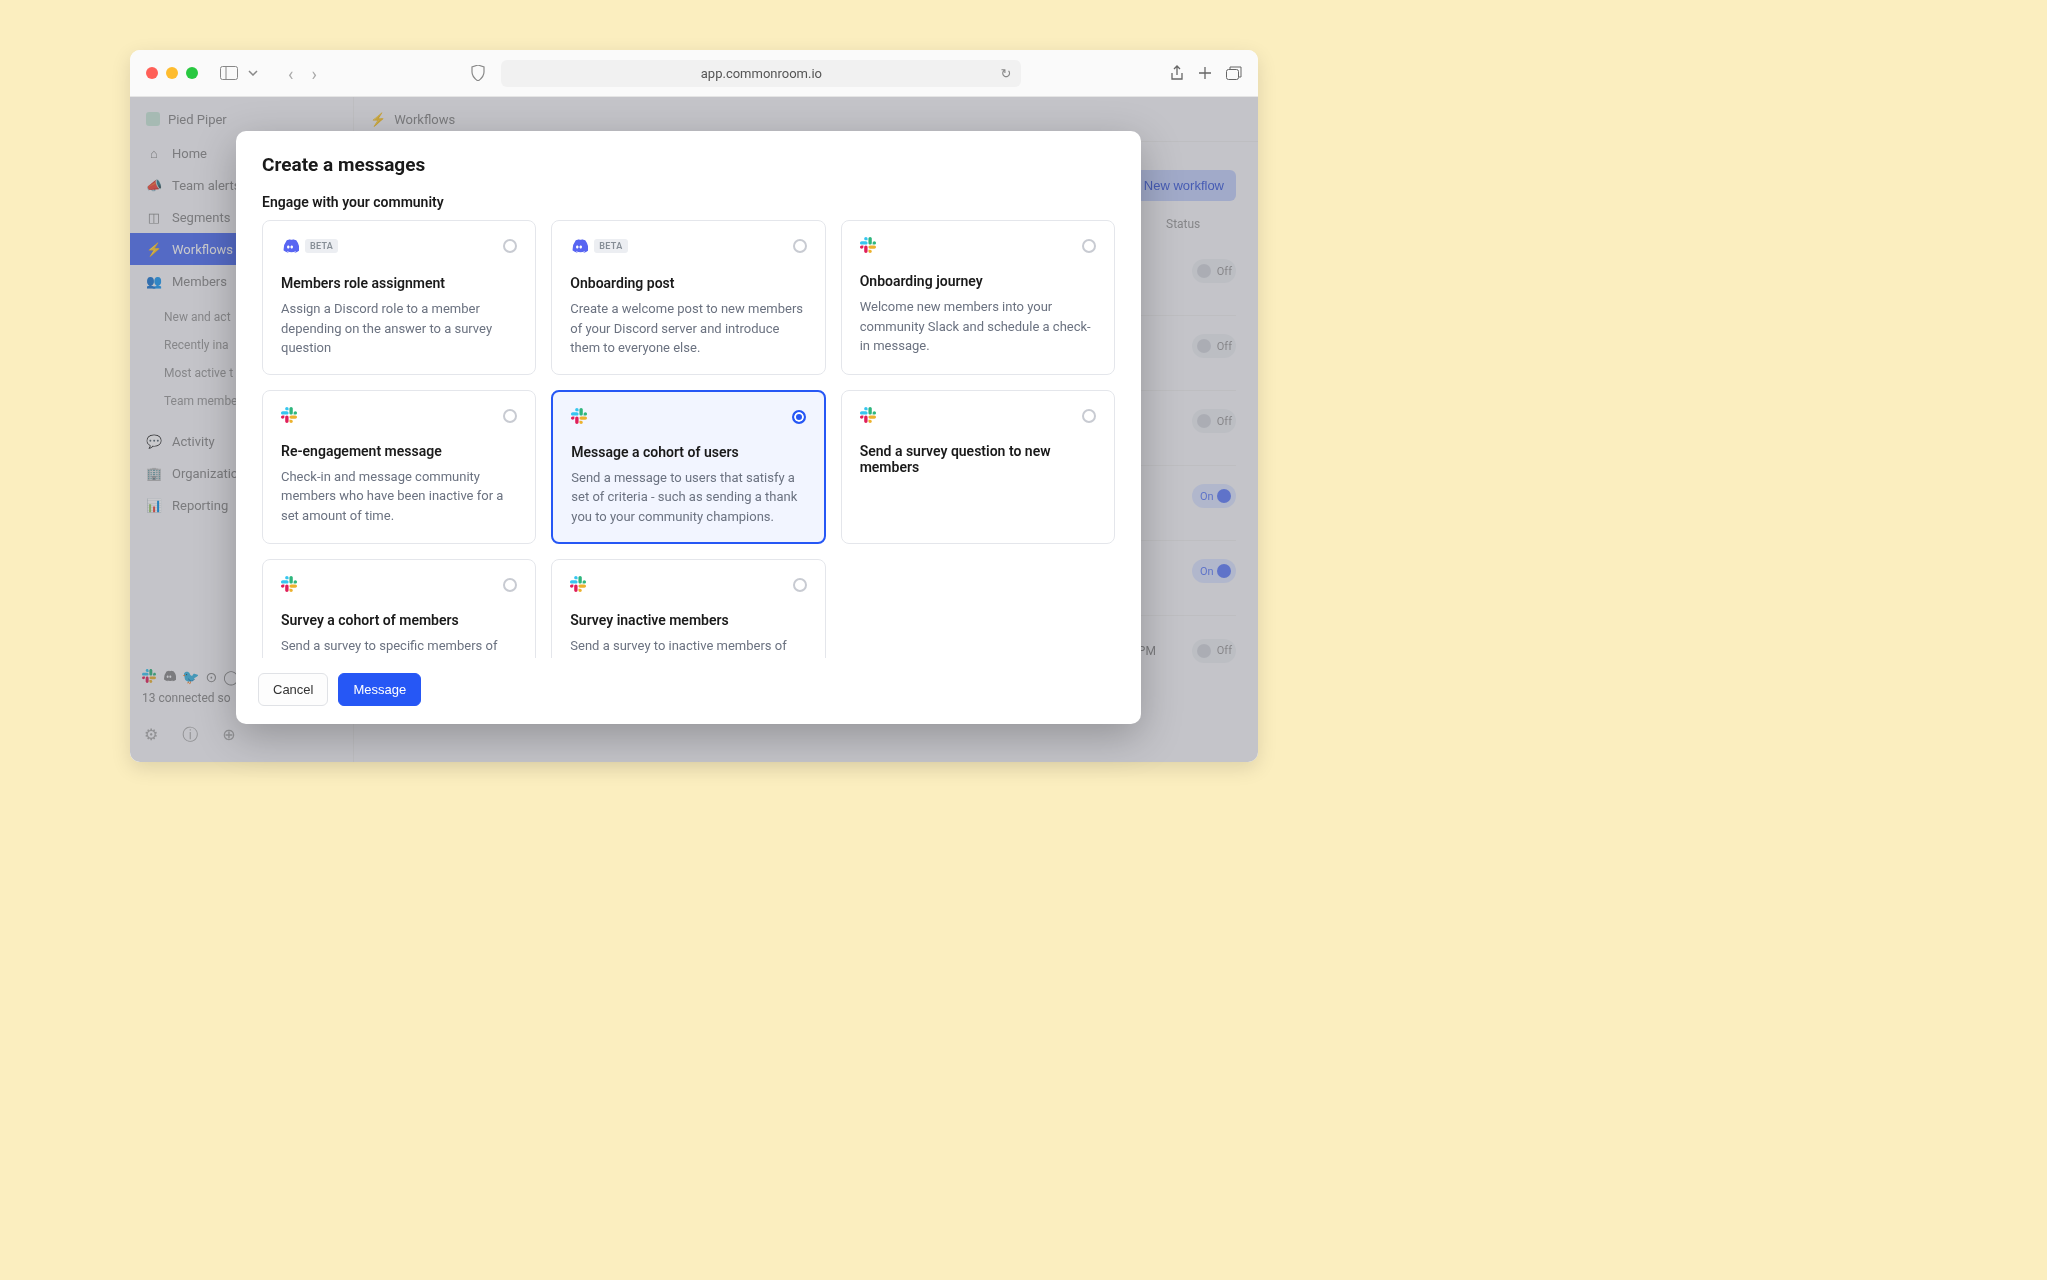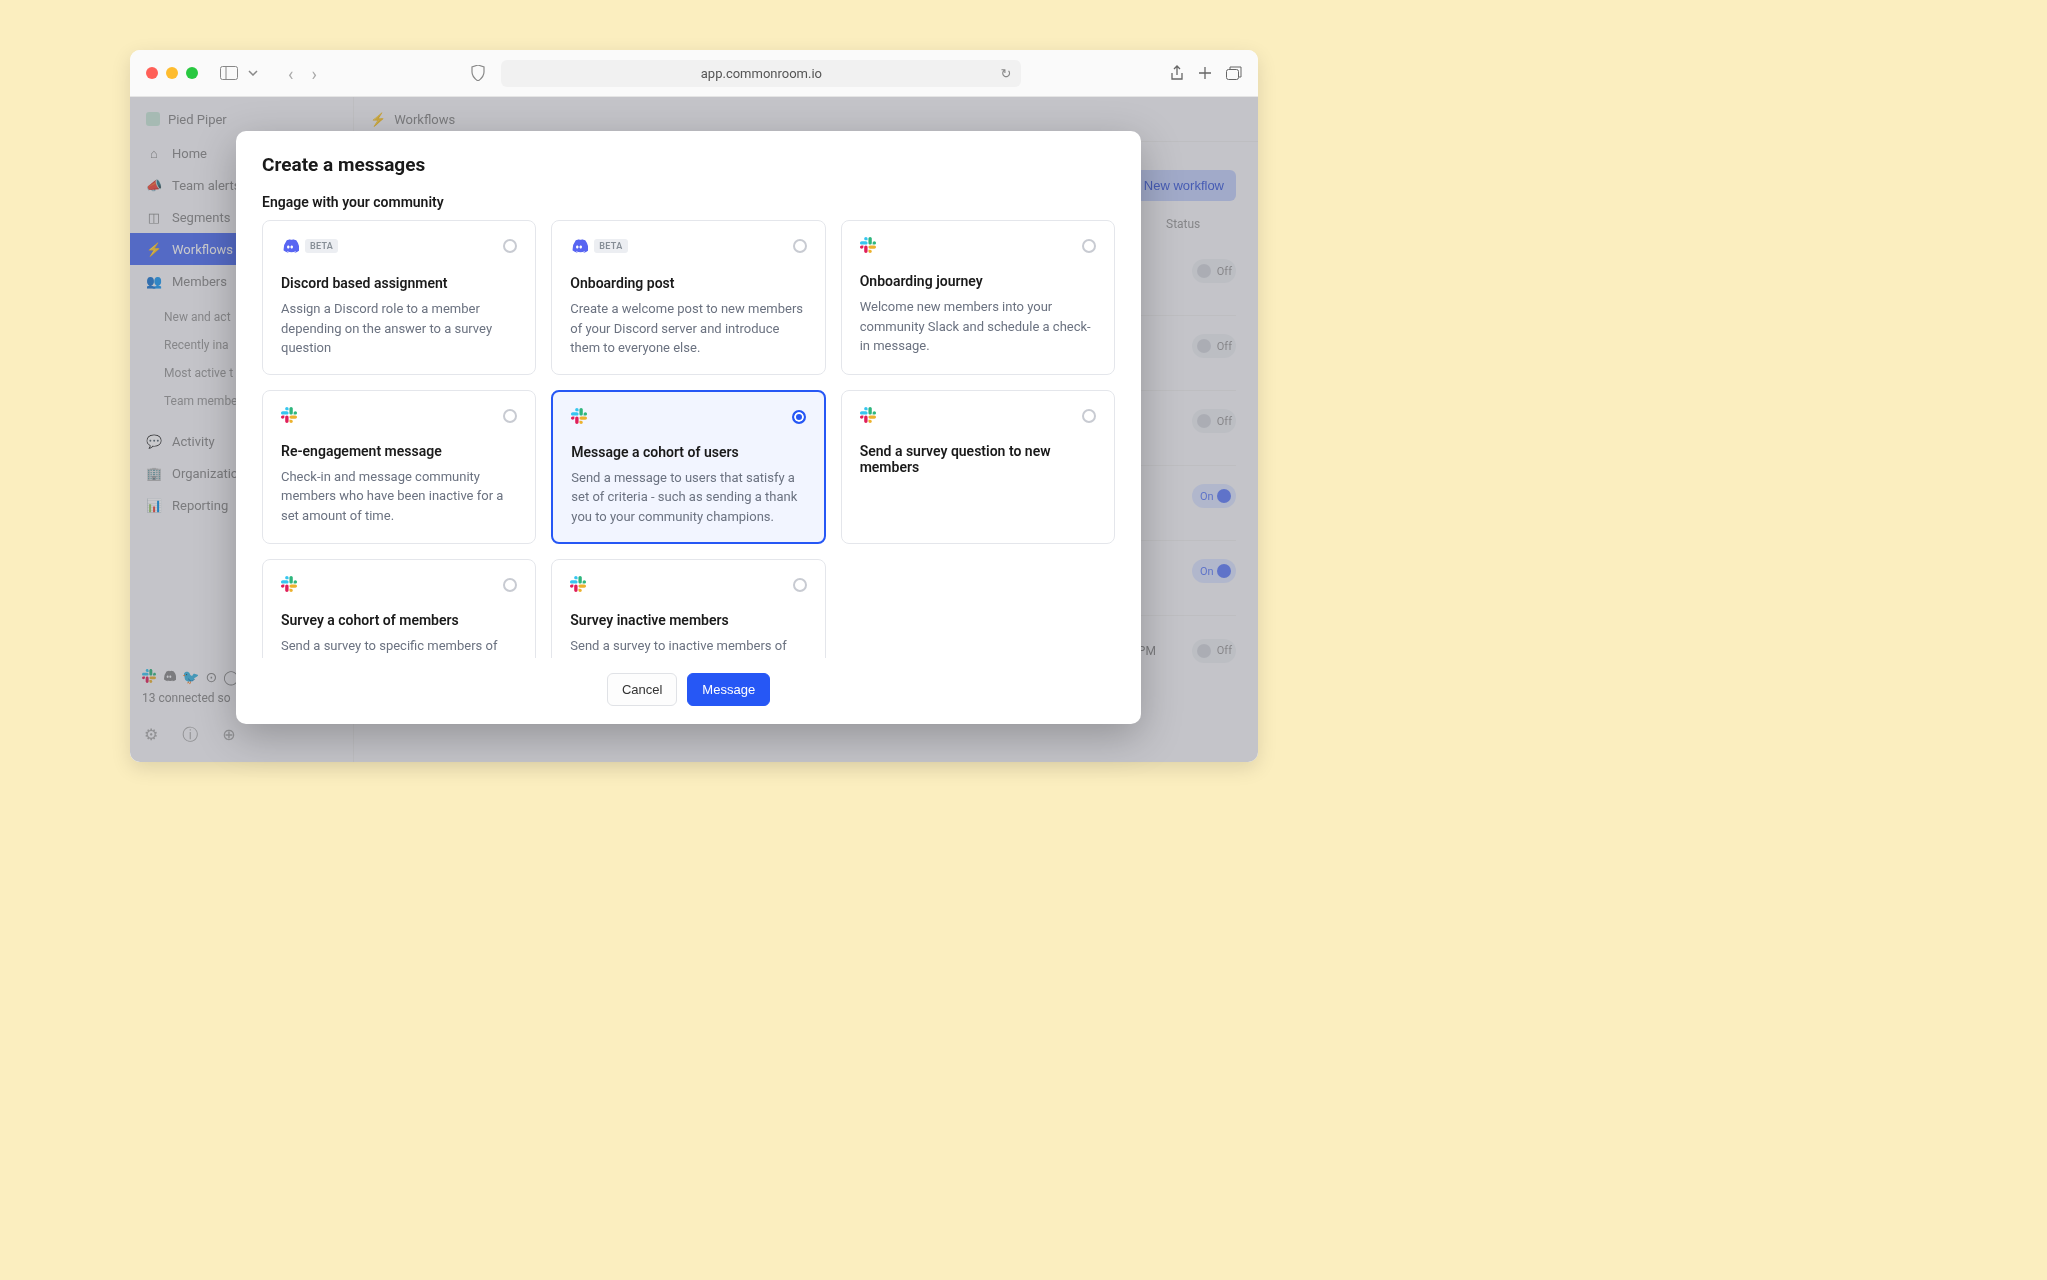--- a/index.html
+++ b/index.html
@@ -76,21 +76,21 @@
 .card.selected { border: 2px solid #2657f5; background: #f2f5ff; }
 .card-top { display: flex; align-items: center; gap: 6px; margin-bottom: 20px; }
 .card-radio { position: absolute; top: 18px; right: 18px; width: 14px; height: 14px; border: 2px solid #c8cbd2; border-radius: 50%; }
 .card.selected .card-radio { border-color: #2657f5; background: #2657f5; box-shadow: inset 0 0 0 2px #fff; }
 .card-title { font-size: 14px; font-weight: 600; color: #1a1a1a; margin-bottom: 8px; }
 .card-desc { font-size: 13px; color: #6b7280; line-height: 1.5; }
 .beta-badge { background: #eceef2; color: #868e96; font-size: 9px; font-weight: 600; padding: 2px 5px; border-radius: 3px; letter-spacing: 0.3px; }
 .discord-icon { color: #5865f2; }
 .slack-icon { width: 16px; height: 16px; }
 
-.modal-foot { border-top: 1px solid transparent; padding: 14px 22px 18px; display: flex; justify-content: center; gap: 10px; }
+.modal-foot { border-top: 1px solid transparent; padding: 14px 22px 18px; display: flex; justify-content: flex-start; gap: 10px; }
 .btn { border-radius: 6px; padding: 8px 14px; font-size: 13px; cursor: pointer; }
 .btn-cancel { background: #fdfdfd; border: 1px solid #e0e2e6; color: #333; }
 .btn-create { background: #2657f5; border: 1px solid #2657f5; color: #fff; }
 
 svg { display: block; }
 </style>
 </head>
 <body>
 
 <svg width="0" height="0" style="position:absolute">
@@ -324,21 +324,21 @@
           <div class="card">
             <div class="card-top">
               <span class="discord-icon">
                 <svg width="18" height="18">
                   <use href="#discord"></use>
                 </svg>
               </span>
               <span class="beta-badge">BETA</span>
             </div>
             <div class="card-radio"></div>
-            <div class="card-title">Discord based assignment</div>
+            <div class="card-title">Members role assignment</div>
             <div class="card-desc">Assign a Discord role to a member depending on the answer to a survey question</div>
           </div>
           <div class="card">
             <div class="card-top">
               <span class="discord-icon">
                 <svg width="18" height="18">
                   <use href="#discord"></use>
                 </svg>
               </span>
               <span class="beta-badge">BETA</span>

